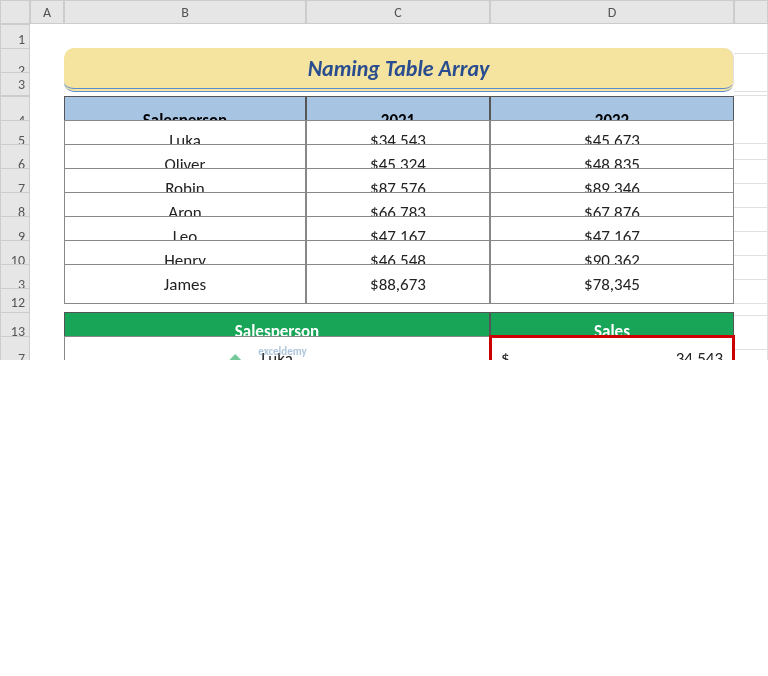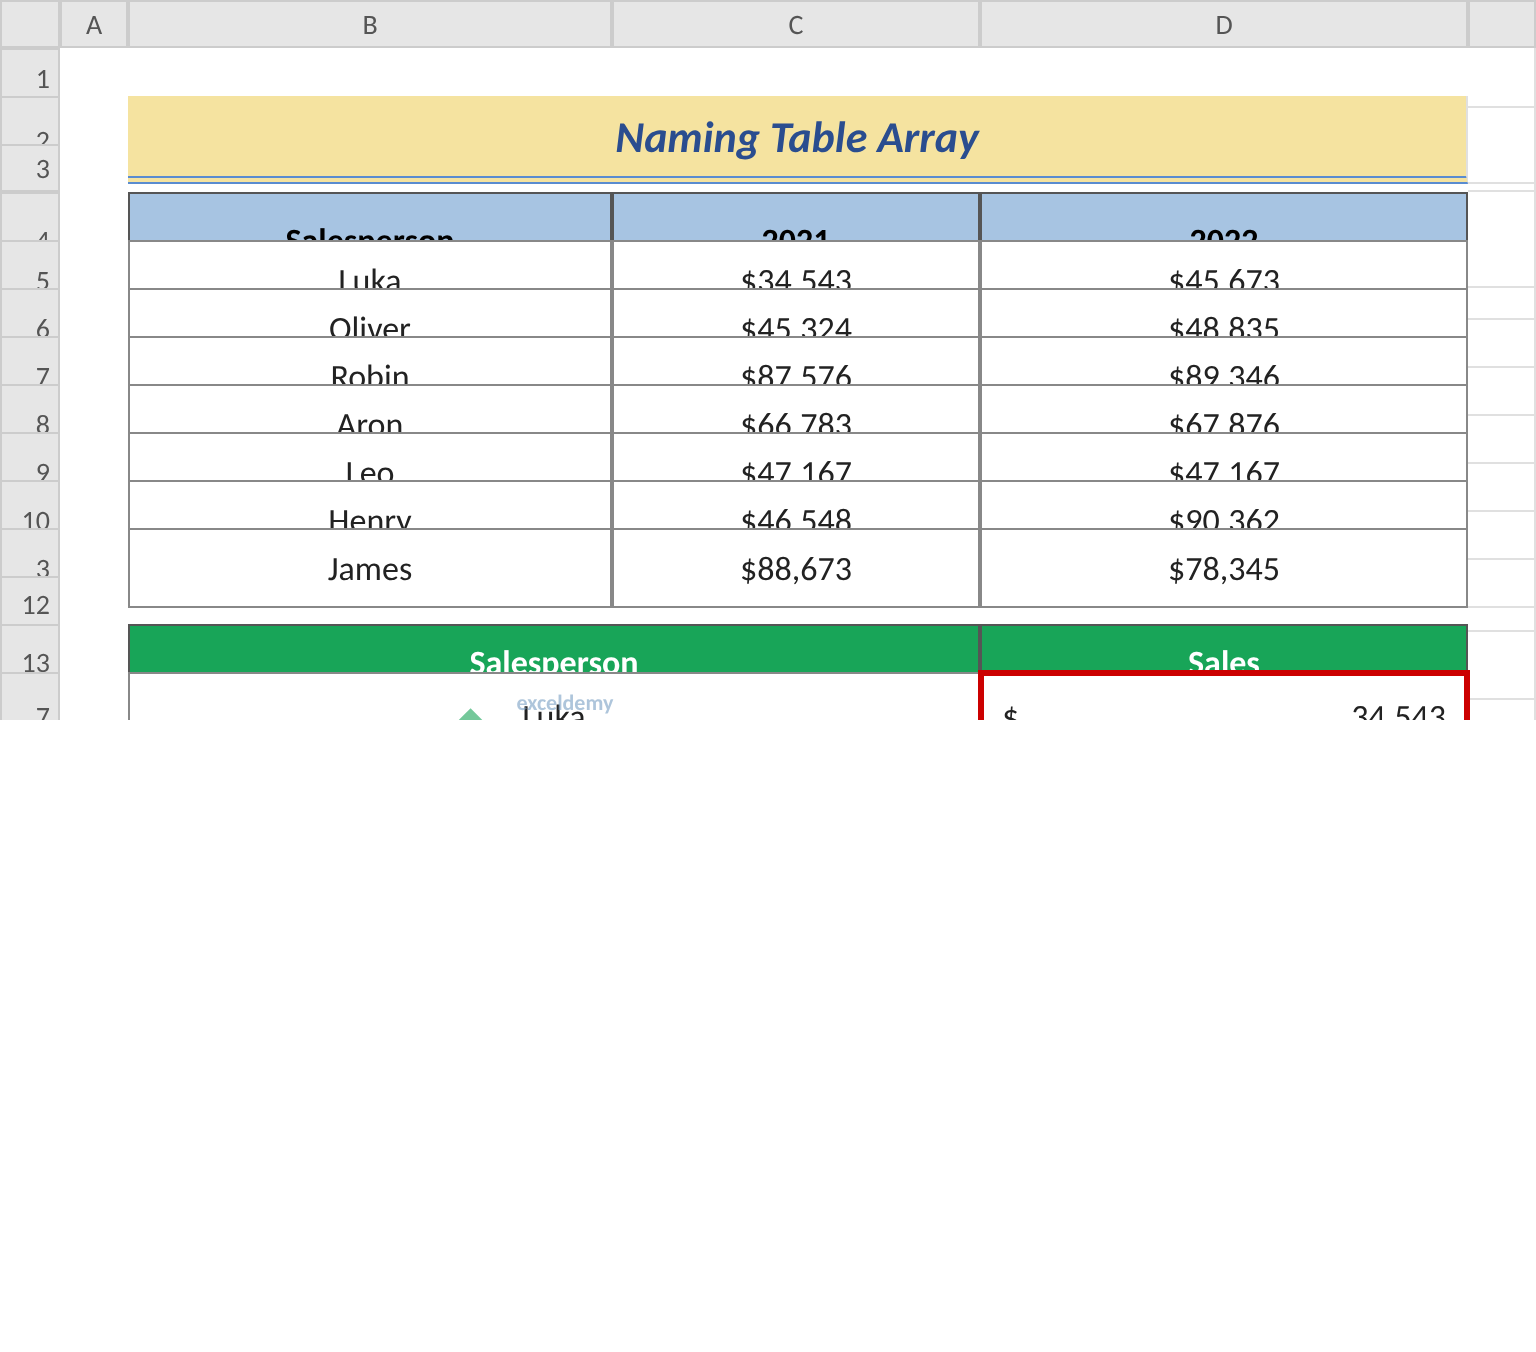--- a/index.html
+++ b/index.html
@@ -115,21 +115,21 @@
 
   <div class="rowhdr row-h1">1</div>
   <div class="cell row-h1 nb"></div>
   <div class="cell row-h1 nb"></div>
   <div class="cell row-h1 nb"></div>
   <div class="cell row-h1 nb"></div>
   <div class="cell row-h1"></div>
 
   <div class="rowhdr row-h2">2</div>
   <div class="cell row-h2 nb"></div>
-  <div class="cell row-h2 title-banner" style="grid-column: span 3;">Naming Table Array</div>
+  <div class="cell row-h2 title-banner" style="grid-column: span 3; border-radius: 10px;">Naming Table Array</div>
   <div class="cell row-h2"></div>
 
   <div class="rowhdr">3</div>
   <div class="cell nb"></div>
   <div class="cell nb"></div>
   <div class="cell nb"></div>
   <div class="cell nb"></div>
   <div class="cell"></div>
 
   <div class="rowhdr row-h4">4</div>

